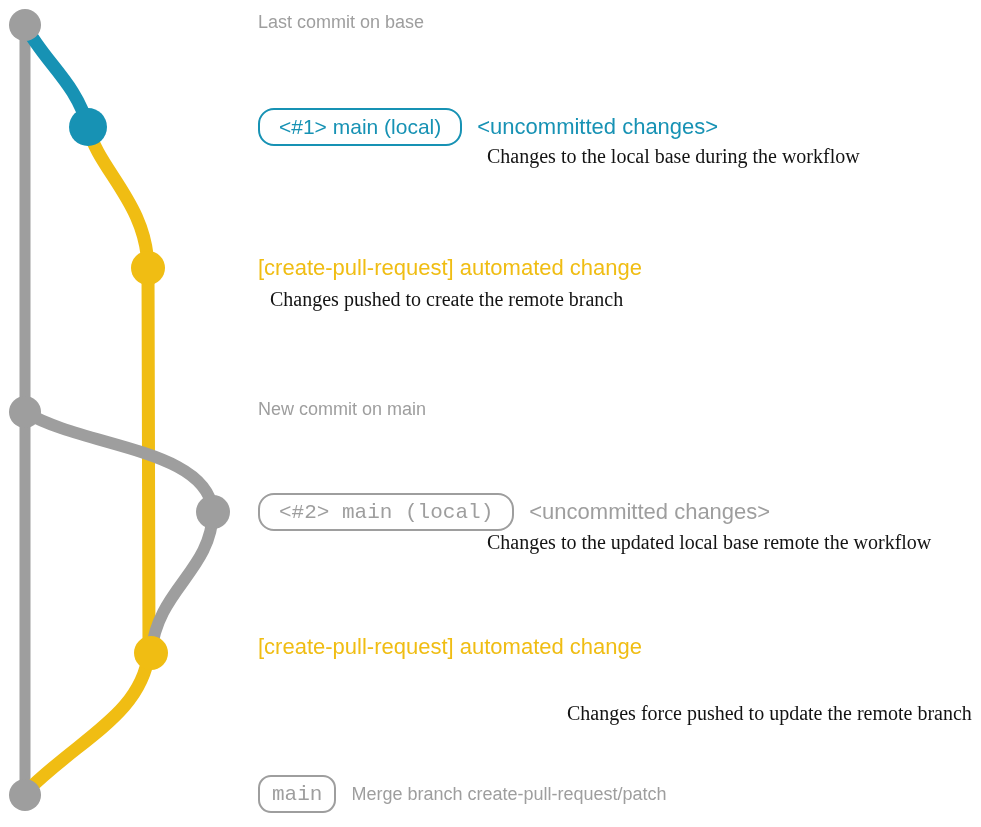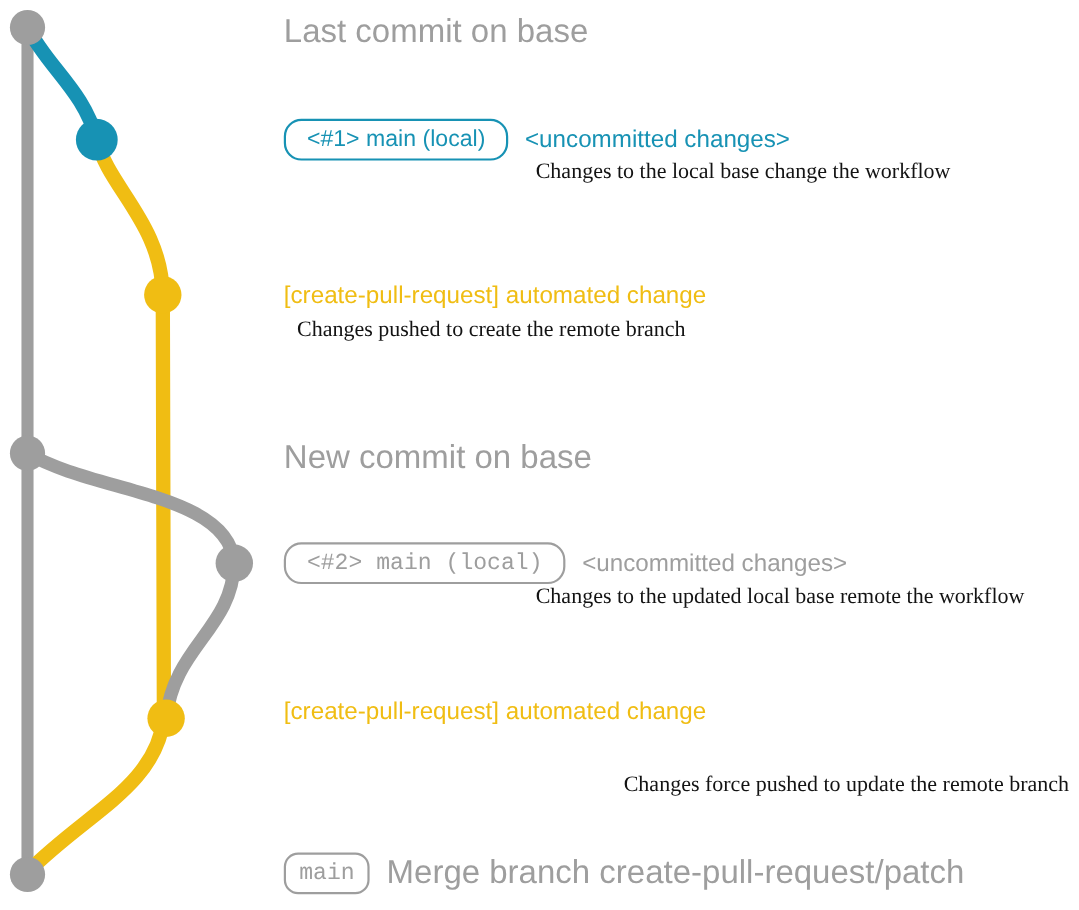--- a/index.html
+++ b/index.html
@@ -13,21 +13,21 @@
   #graph-svg{position:absolute;left:0;top:0;}
   .s-gray{stroke:var(--gray);}
   .s-teal{stroke:var(--teal);}
   .s-yellow{stroke:var(--yellow);}
   .f-gray{fill:var(--gray);}
   .f-teal{fill:var(--teal);}
   .f-yellow{fill:var(--yellow);}
   .edge{fill:none;stroke-linecap:round;}
 
   .abs{position:absolute;}
-  .label{font-size:30px;color:var(--gray);white-space:nowrap;text-align:center;}
+  .label{font-size:18px;color:var(--gray);white-space:nowrap;text-align:center;}
   .heading{font-size:22px;white-space:nowrap;}
   .heading.teal{color:var(--teal);}
   .heading.yellow{color:var(--yellow);}
   .heading.gray{color:var(--gray);}
   .note{
     font-family:"Liberation Serif", serif;
     font-size:20px;color:var(--ink);white-space:nowrap;
   }
   .badge{
     display:inline-flex;align-items:center;justify-content:center;
@@ -62,26 +62,26 @@
   <circle class="f-yellow" cx="151" cy="653" r="17"></circle>
   <circle class="f-gray" cx="25" cy="795" r="16"></circle>
 </svg>
 
 <div class="abs label" style="left:258px;top:12px">Last commit on base</div>
 
 <div class="abs rowflex" style="left:258px;top:108px">
   <span class="badge teal">&lt;#1&gt; main (local)</span>
   <span class="heading teal">&lt;uncommitted changes&gt;</span>
 </div>
-<div class="abs note" style="left:487px;top:145px">Changes to the local base change the workflow</div>
+<div class="abs note" style="left:487px;top:145px">Changes to the local base during the workflow</div>
 
 <div class="abs heading yellow" style="left:258px;top:255px">[create-pull-request] automated change</div>
 <div class="abs note" style="left:270px;top:288px">Changes pushed to create the remote branch</div>
 
-<div class="abs label" style="left:258px;top:399px">New commit on base</div>
+<div class="abs label" style="left:258px;top:399px">New commit on main</div>
 
 <div class="abs rowflex" style="left:258px;top:493px">
   <span class="badge gray">&lt;#2&gt; main (local)</span>
   <span class="heading gray">&lt;uncommitted changes&gt;</span>
 </div>
 <div class="abs note" style="left:487px;top:531px">Changes to the updated local base remote the workflow</div>
 
 <div class="abs rowflex" style="left:258px;top:634px">
   <span class="heading yellow">[create-pull-request] automated change</span>
 </div>

